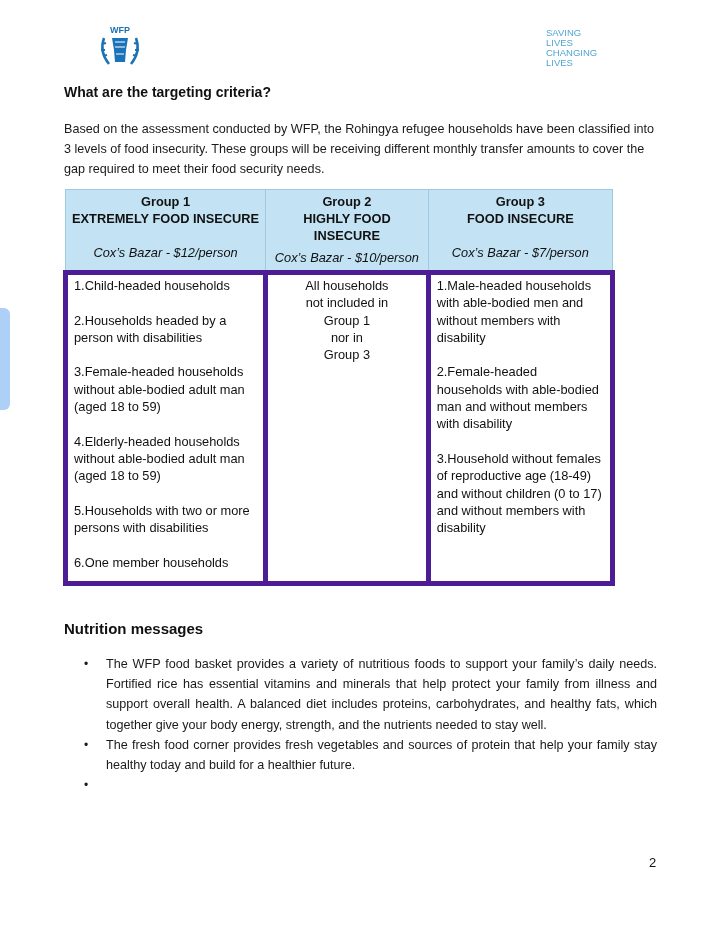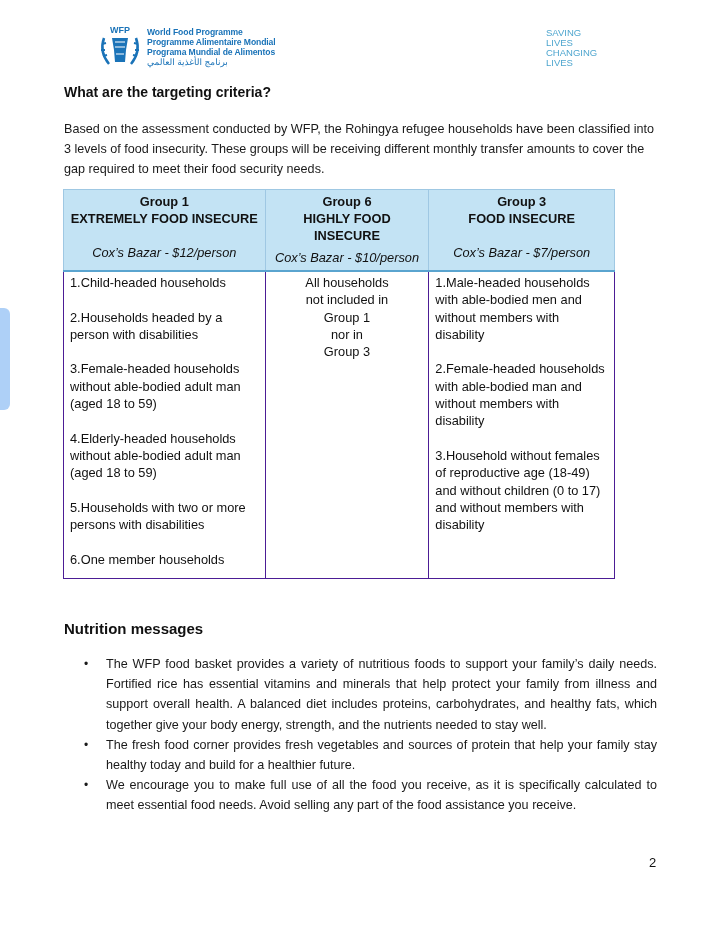--- a/index.html
+++ b/index.html
@@ -29,21 +29,21 @@
     position: absolute; left: 63px; top: 189px; width: 552px;
     border-collapse: collapse; font-size: 12.8px; color: #111; padding-left: 20px;
   }
   table.criteria th {
     background: #c3e3f4; border: 1px solid #9fc8e3; border-bottom: 2px solid #5aa4cf;
     font-weight: bold; vertical-align: top; padding: 3px 4px 4px 4px; text-align: center; line-height: 17px;
   }
   table.criteria th .price { display: block; font-weight: normal; font-style: italic; margin-top: 17px; }
   table.criteria th .price.p2 { margin-top: 5px; }
   table.criteria td {
-    border: 1px solid #4c1d95; vertical-align: top; padding: 2px 6px 10px 6px; line-height: 17.3px; margin-left: 8px;
+    border: 5px solid #4c1d95; vertical-align: top; padding: 2px 6px 10px 6px; line-height: 17.3px; margin-left: 8px;
   }
   table.criteria td.center { text-align: center; border-radius: 19px; }
   .crit-item { margin: 0 0 17.3px 0; }
   .crit-item:last-child { margin-bottom: 0; }
   h2.subtitle {
     position: absolute; left: 64px; top: 620px; margin: 0; font-size: 15px; font-weight: bold; color: #111;
   }
   ul.bullets {
     position: absolute; left: 64px; top: 654px; width: 593px; margin: 0; padding: 0; list-style: none;
     font-size: 12.6px; line-height: 20.2px; color: #1a1a1a;
@@ -62,26 +62,20 @@
     <div class="emblem">
       <svg width="50" height="46" viewBox="0 0 50 46">
         <text x="25" y="9" text-anchor="middle" font-family="Liberation Sans, sans-serif" font-weight="bold" font-size="9" fill="#1a73b8">WFP</text>
         <path d="M9 14 Q4 28 14 40" stroke="#1a73b8" stroke-width="2.5" fill="none"></path>
         <path d="M41 14 Q46 28 36 40" stroke="#1a73b8" stroke-width="2.5" fill="none"></path>
         <path d="M7 20 l4 -1 M6 26 l4 0 M8 32 l4 -1 M43 20 l-4 -1 M44 26 l-4 0 M42 32 l-4 -1" stroke="#1a73b8" stroke-width="2"></path>
         <path d="M17 14 L33 14 L31 26 L30 38 L20 38 L19 26 Z" fill="#1a73b8"></path>
         <path d="M20 18 L30 18 M20 23 L30 23 M21 30 L29 30" stroke="#ffffff" stroke-width="1.2"></path>
       </svg>
     </div>
-    <div class="logo-text">
-      <div>World Food Programme</div>
-      <div>Programme Alimentaire Mondial</div>
-      <div>Programa Mundial de Alimentos</div>
-      <div class="ar">برنامج الأغذية العالمي</div>
-    </div>
   </div>
   <div class="slogan">
     <div>SAVING</div>
     <div>LIVES</div>
     <div>CHANGING</div>
     <div>LIVES</div>
   </div>
 </div>
 
 <h1 class="title">What are the targeting criteria?</h1>
@@ -94,21 +88,21 @@
       <col style="width:186px">
   </colgroup>
   <thead>
     <tr>
       <th>
         <div>Group 1</div>
         <div>EXTREMELY FOOD INSECURE</div>
         <span class="price">Cox’s Bazar - $12/person</span>
       </th>
       <th>
-        <div>Group 6</div>
+        <div>Group 2</div>
         <div>HIGHLY FOOD INSECURE</div>
         <span class="price p2">Cox’s Bazar - $10/person</span>
       </th>
       <th>
         <div>Group 3</div>
         <div>FOOD INSECURE</div>
         <span class="price">Cox’s Bazar - $7/person</span>
       </th>
     </tr>
   </thead>
@@ -143,17 +137,16 @@
   <li>
     <span class="bullet">•</span>
     <span>The WFP food basket provides a variety of nutritious foods to support your family’s daily needs. Fortified rice has essential vitamins and minerals that help protect your family from illness and support overall health. A balanced diet includes proteins, carbohydrates, and healthy fats, which together give your body energy, strength, and the nutrients needed to stay well.</span>
   </li>
   <li>
     <span class="bullet">•</span>
     <span>The fresh food corner provides fresh vegetables and sources of protein that help your family stay healthy today and build for a healthier future.</span>
   </li>
   <li>
     <span class="bullet">•</span>
-    <span>We encourage you to make full use of all the food you receive, as it is specifically calculated to meet essential food needs. Avoid selling any part of the food assistance you receive.</span>
   </li>
 </ul>
 
 <div class="page-number">2</div>
 
 </body></html>

